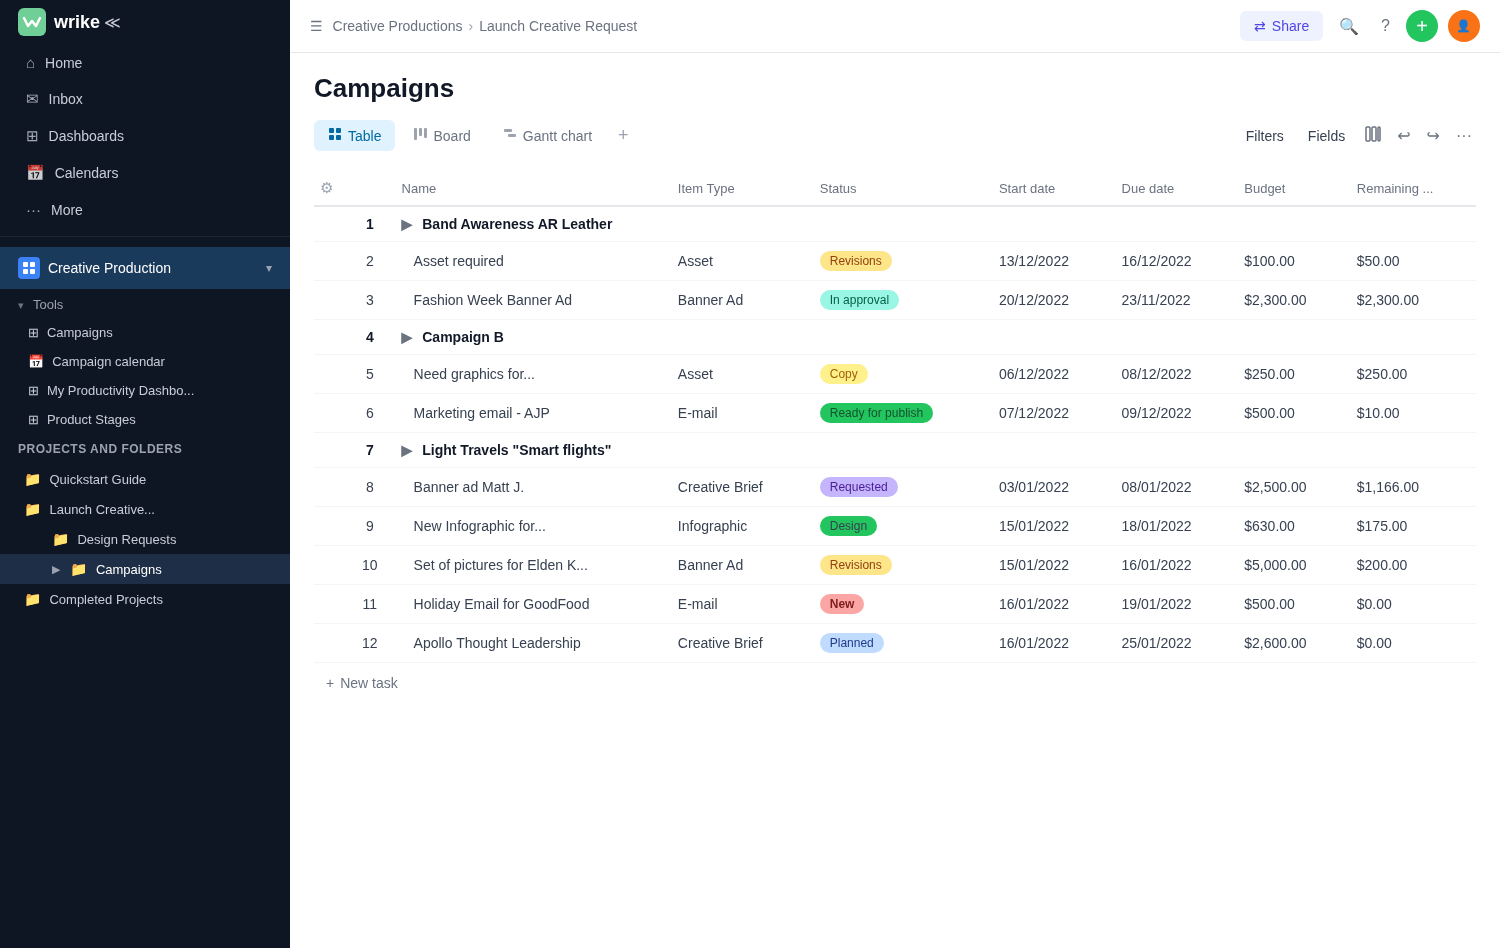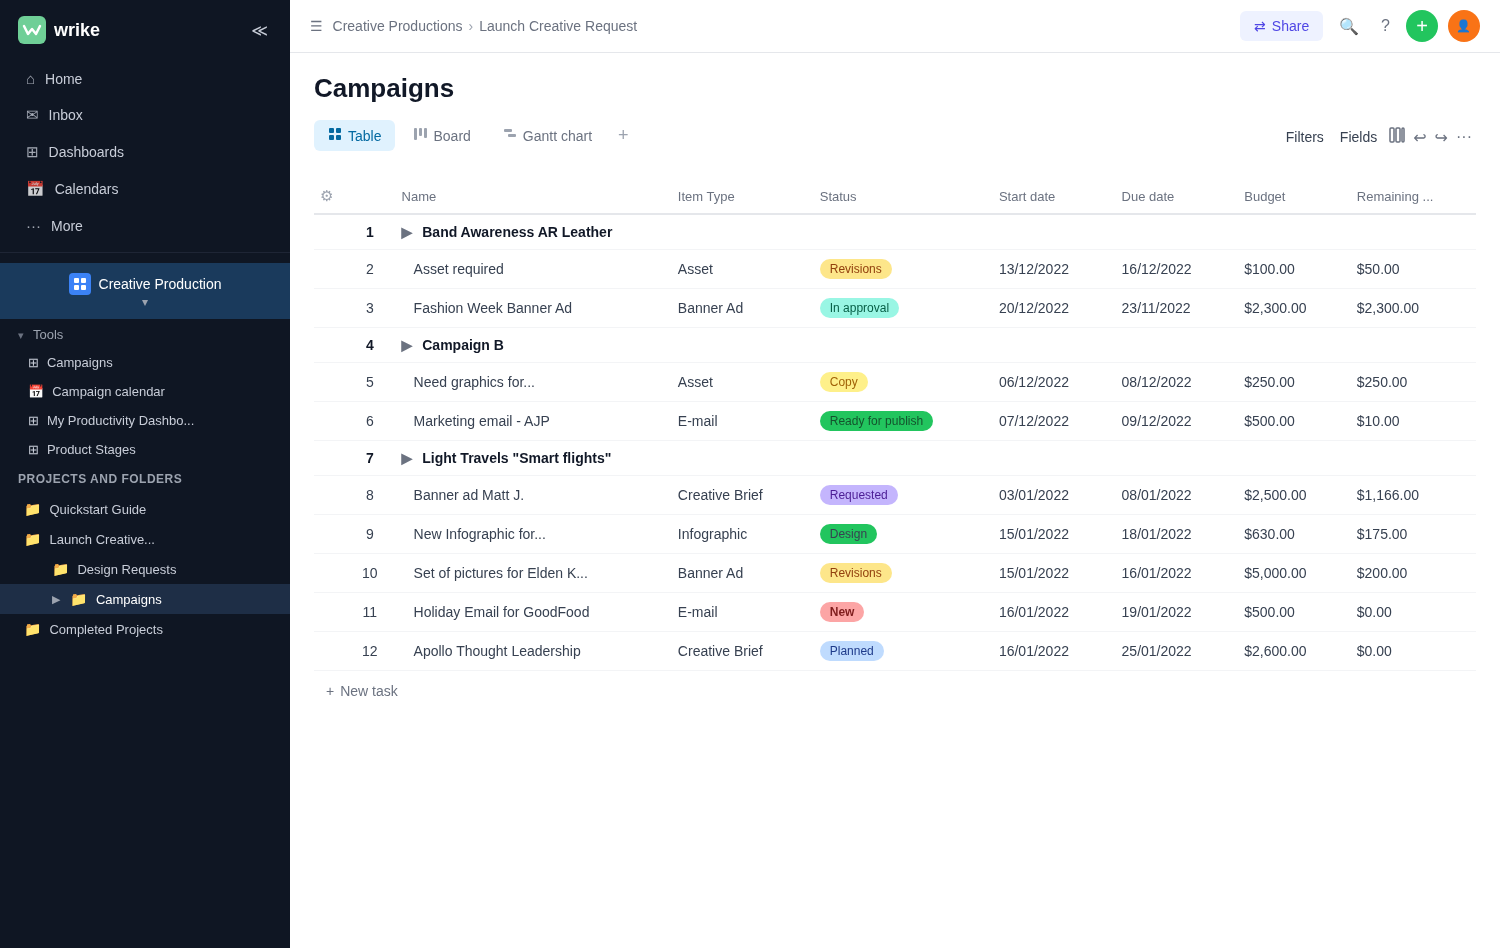--- a/index.html
+++ b/index.html
@@ -12,22 +12,21 @@
       background: #0f1623;
       color: #c8cdd8;
       display: flex;
       flex-direction: column;
       height: 100%;
       overflow-y: auto;
     }
     .sidebar-header {
       display: flex;
       align-items: center;
-      justify-content: space-between;
-      padding: 16px 18px;
+      padding: 8px 18px;
     }
     .logo {
       display: flex;
       align-items: center;
       gap: 8px;
       color: #fff;
       font-weight: 700;
       font-size: 18px;
     }
     .logo-icon {
@@ -61,21 +60,20 @@
       display: flex;
       align-items: center;
       justify-content: space-between;
       padding: 10px 18px;
       cursor: pointer;
       background: #1a3a5c;
       margin: 2px 0;
       color: #fff;
       font-size: 14px;
       font-weight: 500;
-      flex-direction: column;
     }
     .sidebar-section-item .section-left {
       display: flex;
       align-items: center;
       gap: 8px;
     }
     .section-icon {
       width: 22px;
       height: 22px;
       background: #3b82f6;
@@ -223,23 +221,23 @@
     .page-title {
       font-size: 26px;
       font-weight: 700;
       color: #111827;
       margin-bottom: 16px;
     }
 
     
     .view-tabs {
       display: flex;
-      align-items: flex-end;
+      align-items: center;
       justify-content: space-between;
-      margin-bottom: 28px;
+      margin-bottom: 20px;
     }
     .tab-list {
       display: flex;
       align-items: center;
       gap: 4px;
     }
     .tab-btn {
       display: flex;
       align-items: center;
       gap: 6px;
@@ -259,21 +257,21 @@
       background: none;
       border: none;
       cursor: pointer;
       color: #9ca3af;
       font-size: 18px;
       padding: 4px 8px;
     }
     .tab-actions {
       display: flex;
       align-items: center;
-      gap: 0;
+      gap: 8px;
     }
     .tab-action-btn {
       background: none;
       border: none;
       cursor: pointer;
       color: #374151;
       font-size: 14px;
       font-weight: 500;
       padding: 4px 8px;
     }

